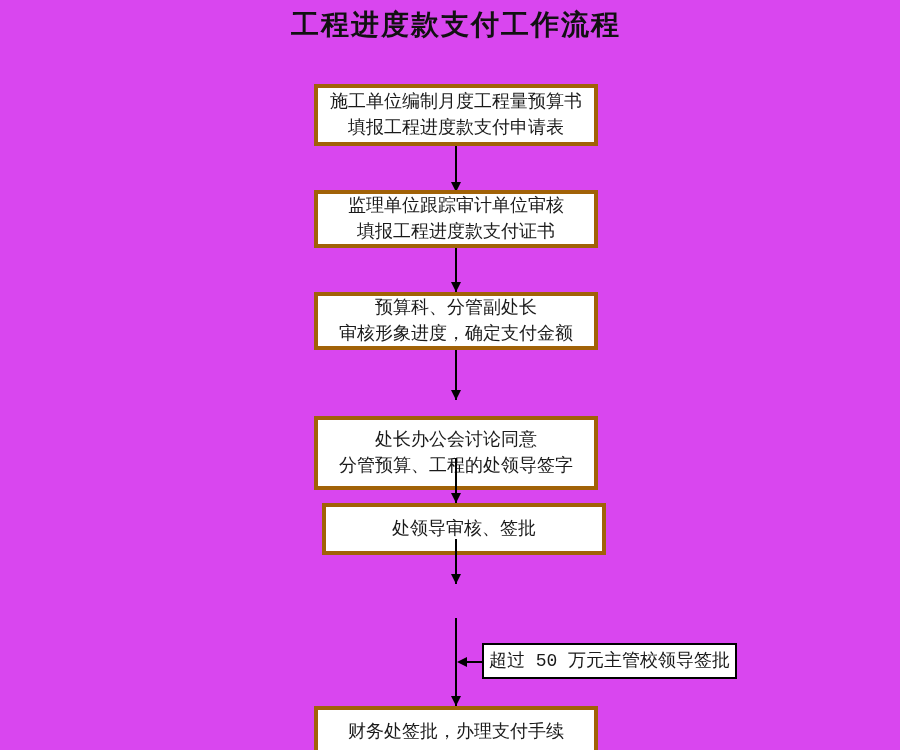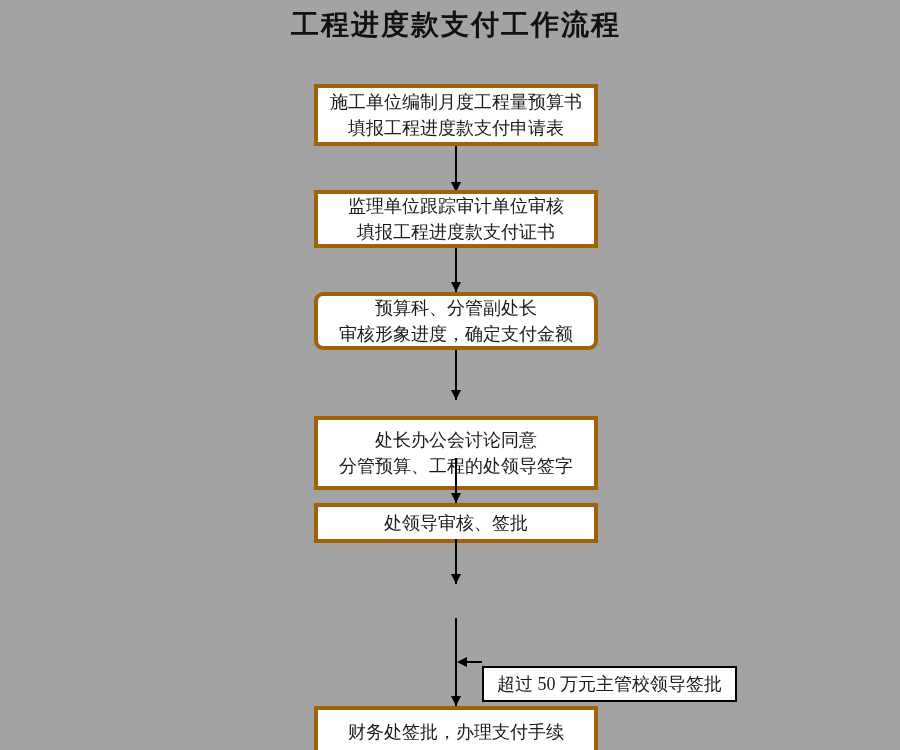--- a/index.html
+++ b/index.html
@@ -4,22 +4,22 @@
 <style>
   html, body {
     margin: 0;
     padding: 0;
     background: #ffffff;
   }
   .page {
     position: relative;
     width: 900px;
     height: 750px;
-    background: #a3a3a3;
-    font-family: Liberation Serif, serif;
+    background: #d946ef;
+    font-family: Liberation Mono, monospace;
     overflow: hidden;
   }
   .title {
     position: absolute;
     top: 6px;
     left: 0;
     width: 912px;
     text-align: center;
     font-size: 28px;
     font-weight: bold;
@@ -50,21 +50,20 @@
     top: 643px;
     width: 255px;
     height: 36px;
     border: 2px solid #000000;
     background: #ffffff;
     box-sizing: border-box;
     display: flex;
     align-items: center;
     justify-content: center;
     text-align: center;
-    margin-top: 23px;
   }
   .v-arrow {
     position: absolute;
     left: 455px;
     width: 2px;
     background: #000000;
   }
   .v-arrow::after {
     content: "";
     position: absolute;
@@ -110,33 +109,33 @@
 填报工程进度款支付申请表</span>
   </div>
   <div class="v-arrow" style="top:146px;height:46px;"></div>
 
   <div class="box" style="top:190px;height:58px;">
     <span class="box-text">监理单位跟踪审计单位审核
 填报工程进度款支付证书</span>
   </div>
   <div class="v-arrow" style="top:248px;height:44px;"></div>
 
-  <div class="box" style="top:292px;height:58px;border-radius:9px;">
+  <div class="box" style="top:292px;height:58px;">
     <span class="box-text">预算科、分管副处长
 审核形象进度，确定支付金额</span>
   </div>
   <div class="v-arrow" style="top:350px;height:50px;"></div>
 
   <div class="box" style="top:416px;height:74px;">
     <span class="box-text">处长办公会讨论同意
 分管预算、工程的处领导签字</span>
   </div>
   <div class="v-arrow" style="top:458px;height:45px;"></div>
 
-  <div class="box" style="top:503px;height:40px;">
+  <div class="box" style="top:503px;height:52px;margin-left:8px;">
     <span class="box-text">处领导审核、签批</span>
   </div>
   <div class="v-arrow" style="top:539px;height:45px;"></div>
 
   <div class="v-arrow" style="top:618px;height:88px;"></div>
 
   <div class="h-arrow"></div>
   <div class="side-box">
     <span class="box-text">超过 50 万元主管校领导签批</span>
   </div>

